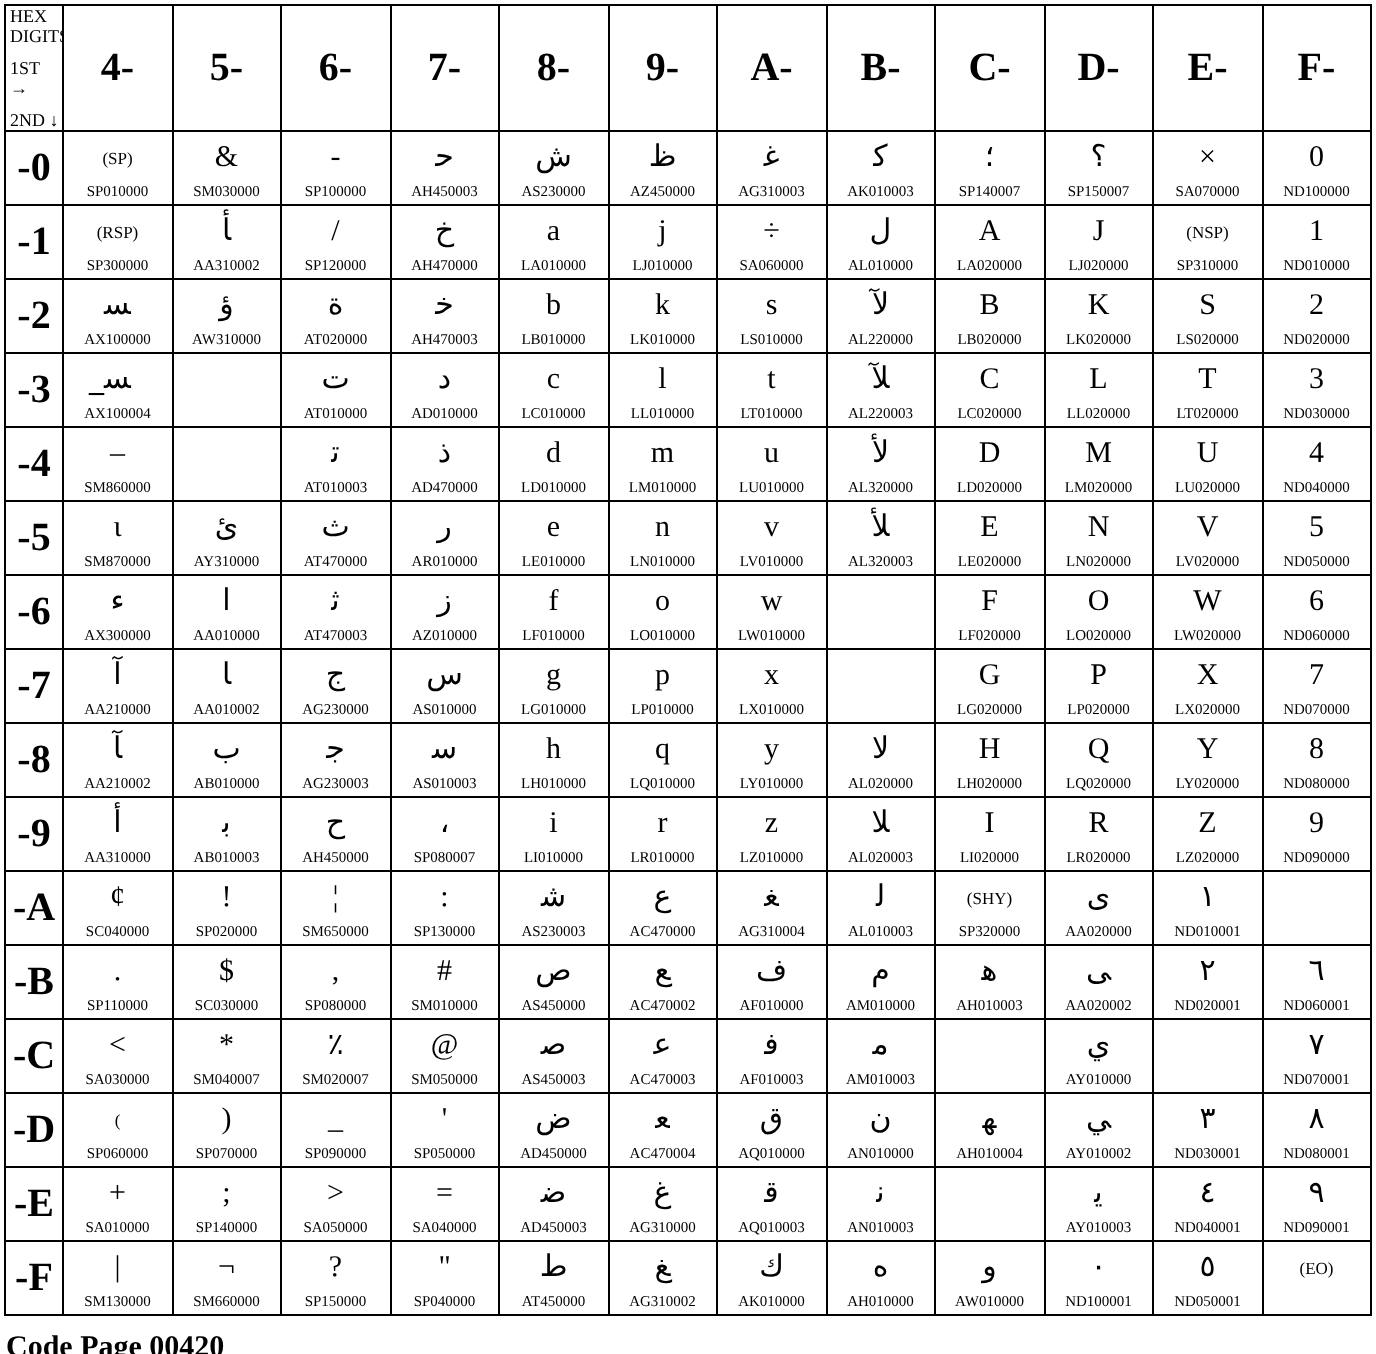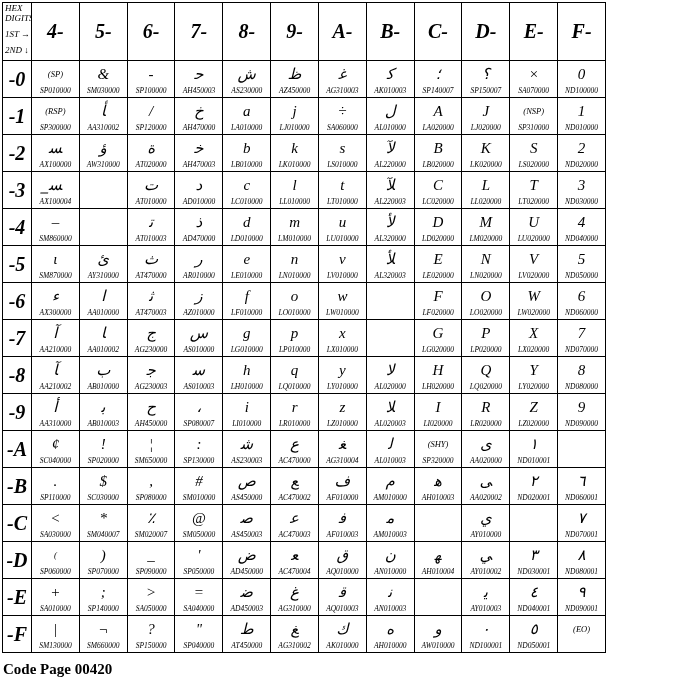--- a/index.html
+++ b/index.html
@@ -1,18 +1,18 @@
 <!DOCTYPE html>
 <html><head>
 <meta charset="utf-8">
 <style>
   html,body{margin:0;padding:0;background:#fff;}
   body{width:688px;height:677px;font-family:"Liberation Serif",serif;color:#000;}
   .page{padding:2px 0 0 2px;}
-  table{border-collapse:collapse;table-layout:fixed;width:604px;font-style:italic;}
+  table{border-collapse:collapse;table-layout:fixed;width:684px;}
   th,td{border:1px solid #000;padding:0;text-align:center;vertical-align:middle;overflow:hidden;}
   col.labelcol{width:29px;}
   thead tr{height:58px;}
   tbody tr{height:37px;}
   th.collabel{font-size:20px;font-weight:bold;font-family:"Liberation Serif",serif;}
   th.rowlabel{font-size:20px;font-weight:bold;}
   th.corner{vertical-align:top;text-align:left;font-weight:normal;}
   .corner-line{font-size:9px;line-height:10px;padding-left:2px;letter-spacing:0;}
   .corner-gap{margin-top:6px;}
   td .g{height:24px;display:flex;align-items:center;justify-content:center;font-size:15px;line-height:18px;}

